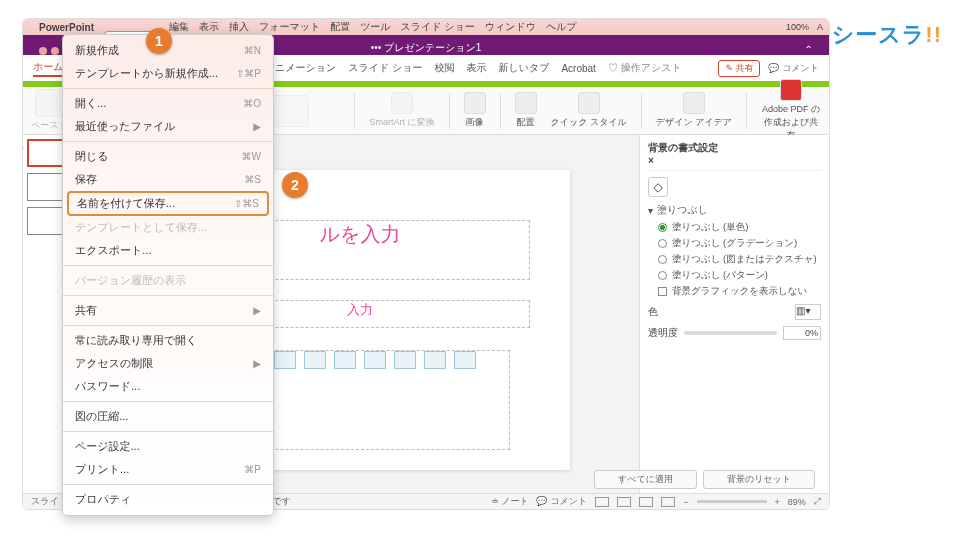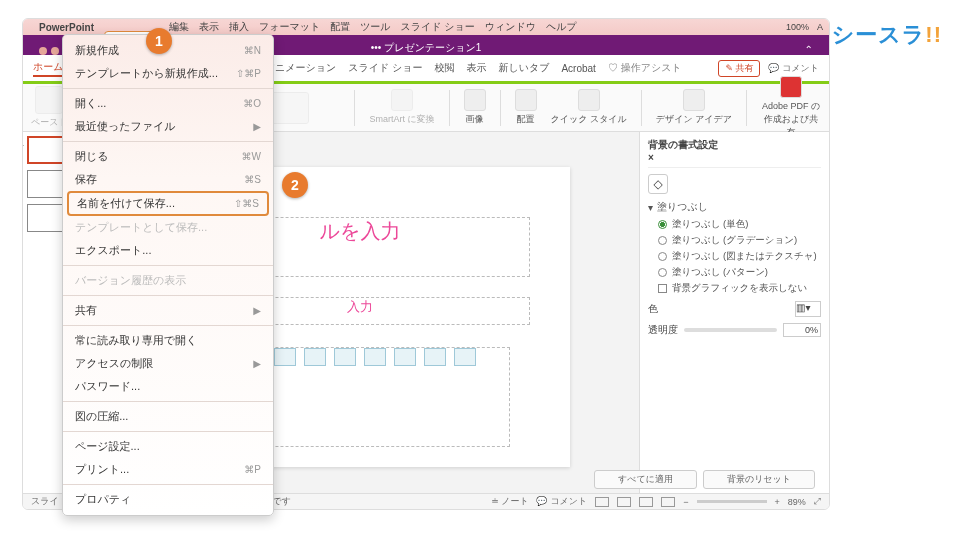--- a/index.html
+++ b/index.html
@@ -14,21 +14,21 @@
   .menubar .right { margin-left: auto; display: flex; gap: 8px; font-size: 9px; align-items: center;}
 
   
   .titlebar { height: 20px; background: #701a75; display: flex; align-items: flex-end; color: #fff; font-size: 10px; padding: 0 16px; gap: 6px; }
   .tdots { display: flex; gap: 4px; }
   .tdot { width: 8px; height: 8px; border-radius: 50%; background: #e6a79a; }
   .titlebar .title { position:absolute; left:0; right:0; text-align:center; pointer-events:none;}
   .titlebar .rbtns { margin-left:auto; display:flex; gap:8px;}
 
   
-  .ribtabs { height: 28px; background: #fff; display: flex; align-items: center; padding: 13px 10px; gap: 12px; font-size: 10px; border-bottom: 3px solid #84cc16; color:#555;}
+  .ribtabs { height: 28px; background: #fff; display: flex; align-items: center; padding: 13px 10px; gap: 12px; font-size: 10px; border-bottom: 6px solid #84cc16; color:#555;}
   .ribtabs .active { color: #d04527; border-bottom: 2px solid #d04527; padding-bottom: 1px; font-weight:500;}
   .ribtabs .rightbtns { margin-left: auto; display:flex; gap:8px; align-items:center;}
   .sharebtn { border:1px solid #d04527; color:#d04527; padding:1px 6px; border-radius:3px; font-size:9px;}
   .commentbtn { color:#666; font-size:9px;}
 
   
   .ribbon { height: 48px; background: #fafafa; border-bottom: 1px solid #ddd; display:flex; align-items:center; padding:0 8px; gap:14px; font-size:9px; color:#555;}
   .ribgroup { display:flex; flex-direction:column; align-items:center; gap:2px;}
   .ribgroup .ico { width:22px; height:22px; background:#eee; border:1px solid #ddd; border-radius:3px;}
   .ribgroup.big .ico { width:28px; height:28px;}

